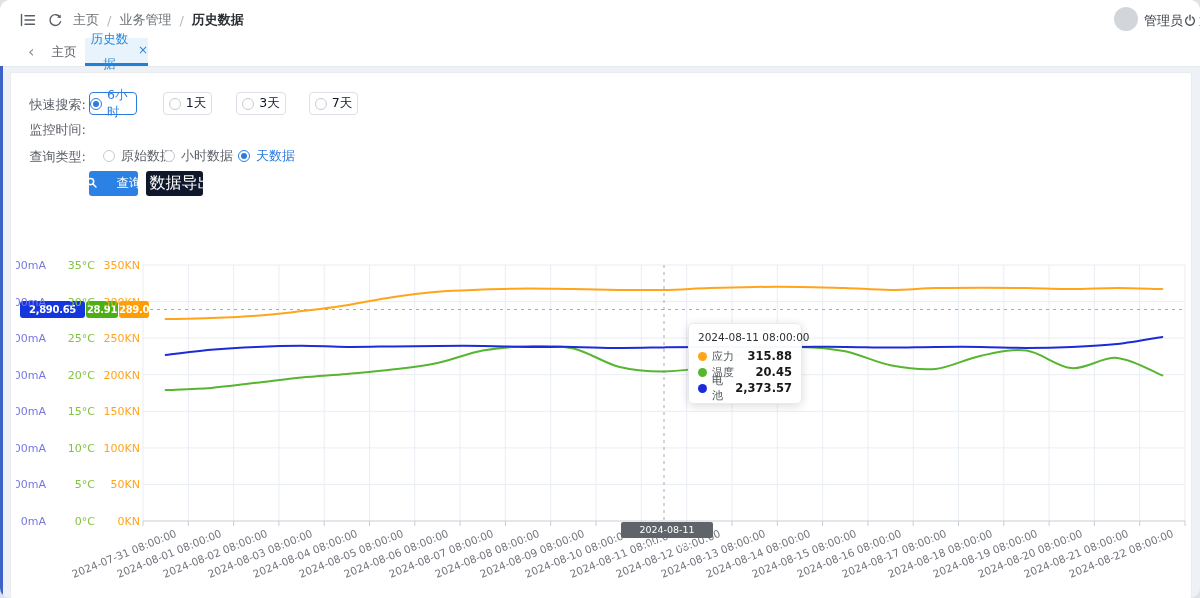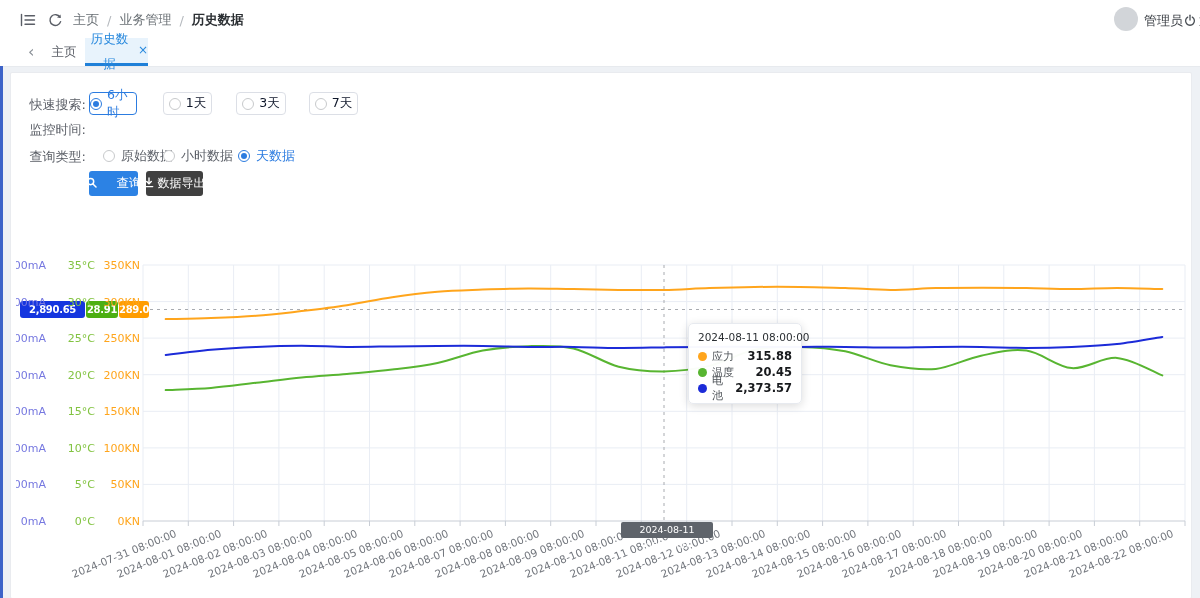--- a/index.html
+++ b/index.html
@@ -1,17 +1,17 @@
 <!DOCTYPE html>
 <html><head>
 <meta charset="utf-8">
 <style>
   html,body{margin:0;padding:0;background:#dfe3e8;}
   #screen{position:relative;width:1200px;height:598px;background:#eef1f5;overflow:hidden;
-          font-family:"DejaVu Sans","Liberation Sans",sans-serif;color:#333;}
+          font-family:"DejaVu Sans","Liberation Sans",sans-serif;color:#333;border-radius:10px;}
   .abs{position:absolute;}
   
   .topbar{left:0;top:0;width:1200px;height:38px;background:#fff;border-bottom:1px solid #f0f1f3;}
   .hicon{position:absolute;top:12px;cursor:pointer;}
   .crumbs{position:absolute;left:73px;top:11px;font-size:13px;display:flex;gap:8px;align-items:center;white-space:nowrap;}
   .crumb{color:#6a7075;} .crumb-sep{color:#b4b8bd;} .crumb-cur{color:#2b2f33;font-weight:bold;}
   .avatar{position:absolute;left:1114px;top:7px;width:24px;height:24px;border-radius:50%;background:#d2d5d9;}
   .uname{position:absolute;left:1144px;top:12px;font-size:13px;color:#3a3e44;}
   .logout{position:absolute;left:1184px;top:12px;display:flex;gap:3px;align-items:center;font-size:13px;color:#4a4f55;white-space:nowrap;cursor:pointer;}
   
@@ -31,21 +31,21 @@
   .radio{width:12px;height:12px;border:1px solid #c8cacc;border-radius:50%;background:#fff;box-sizing:border-box;position:relative;flex:0 0 12px;}
   .radio.sel{border-color:#2c7ce0;}
   .radio.sel::after{content:'';position:absolute;left:2px;top:2px;width:6px;height:6px;border-radius:50%;background:#2c7ce0;}
   .dateinput{position:absolute;left:88px;top:116px;width:278px;height:23px;box-sizing:border-box;border:1px solid #dcdfe6;border-radius:4px;background:#fff;
              display:flex;align-items:center;font-size:12.5px;color:#5a5e66;cursor:text;}
   .dateinput .seg{flex:1;text-align:center;white-space:nowrap;}
   .rgroup{position:absolute;top:147px;display:flex;align-items:center;gap:6px;font-size:13px;color:#5a5e66;cursor:pointer;}
   .rgroup.sel{color:#2c7ce0;}
   .btn{position:absolute;top:171px;height:25px;border:none;border-radius:3px;color:#fff;display:flex;align-items:center;justify-content:center;gap:4px;white-space:nowrap;cursor:pointer;font-family:inherit;}
   .btn-q{left:89px;width:49px;background:#2c82e4;font-size:12.5px;gap:20px;}
-  .btn-e{left:146px;width:57px;background:#404040;font-size:12px;}
+  .btn-e{left:146px;width:57px;background:#0f172a;font-size:16px;}
   
   #chart-layer{position:absolute;left:0;top:0;width:1200px;height:598px;pointer-events:none;}
   .ylab{position:absolute;height:13px;line-height:13px;font-size:11px;text-align:right;white-space:nowrap;overflow:hidden;}
   .ylab.clipL{direction:rtl;}
   .xlab{position:absolute;font-size:10.5px;color:#71757c;white-space:nowrap;transform:rotate(-22deg);transform-origin:100% 0%;}
   .ptr-box{position:absolute;top:301px;height:17px;line-height:17px;border-radius:3px;color:#fff;font-size:10px;font-weight:bold;text-align:center;letter-spacing:-0.3px;overflow:hidden;}
   .ptr-blue{left:20px;width:65px;background:#1536df;}
   .ptr-green{left:86px;width:32px;background:#4caf12;}
   .ptr-orange{left:119px;width:30px;background:#ff9d00;}
   .xptr{position:absolute;left:621px;top:522px;width:92px;height:16px;line-height:16px;background:#5f646b;border-radius:2px;color:#fff;font-size:9.5px;text-align:center;z-index:5;}

